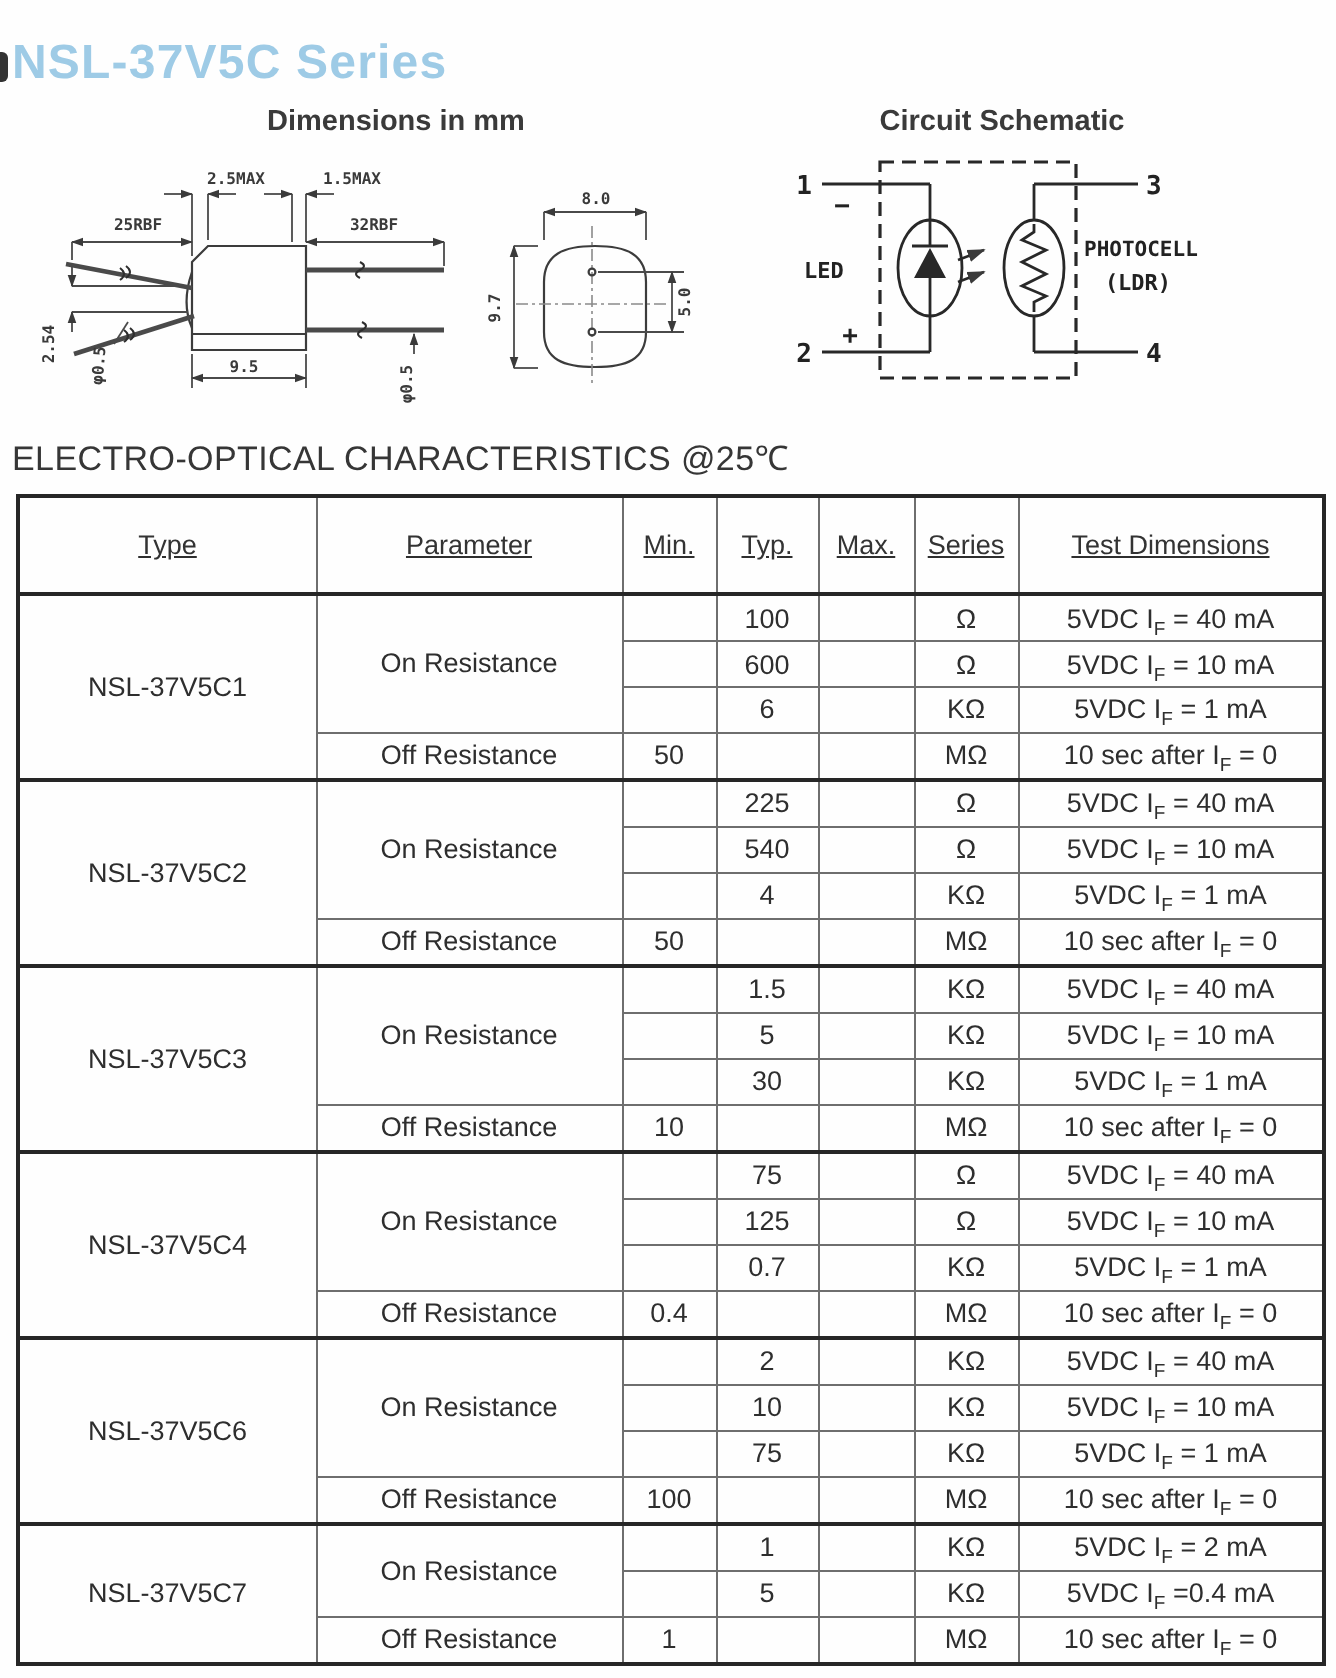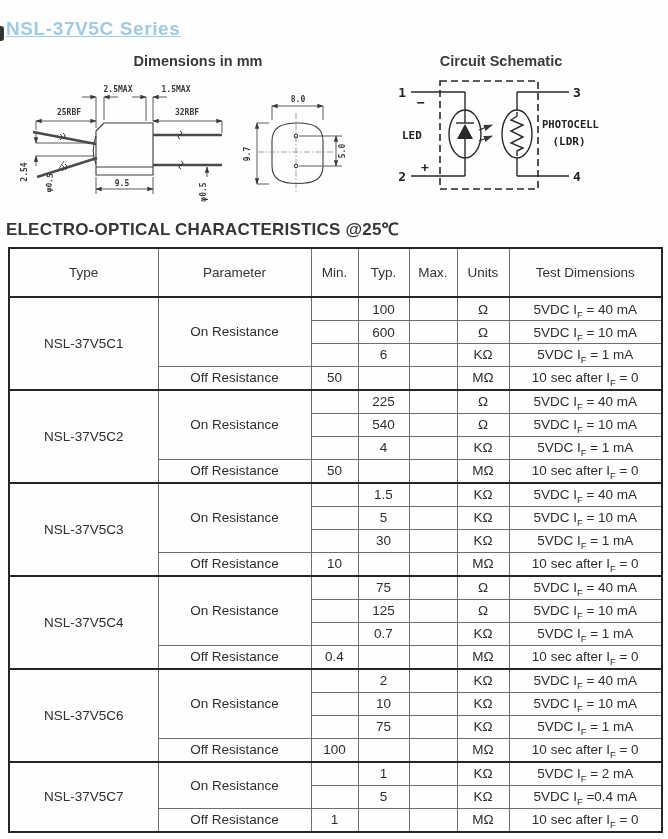--- a/index.html
+++ b/index.html
@@ -1,33 +1,33 @@
 <!DOCTYPE html>
 <html><head>
 <meta charset="utf-8">
 <style>
   html,body{margin:0;padding:0;background:#fff;}
   .page{position:relative;width:668px;height:839px;background:#fefefe;overflow:hidden;
         font-family:"Liberation Sans",sans-serif;color:#2e2e2e;}
-  .series-title{position:absolute;left:6px;top:18px;font-size:19px;font-weight:700;
-        letter-spacing:.6px;color:#9ecbe6;text-decoration:underline;}
+  .series-title{position:absolute;left:6px;top:18px;font-size:24px;font-weight:700;
+        letter-spacing:.6px;color:#9ecbe6;}
   .scan-mark{position:absolute;left:0;top:26px;width:4px;height:15px;background:#333;border-radius:0 3px 3px 0;}
   .drawing-label{position:absolute;top:53px;width:220px;text-align:center;font-size:14.5px;
         font-weight:600;color:#3a3a3a;}
   .dim-label{left:88px;}
   .sch-label{left:391px;}
   .drawing-svg{position:absolute;left:0;top:70px;}
-  .eo-heading{position:absolute;left:6px;top:217px;font-size:17px;font-weight:700;
+  .eo-heading{position:absolute;left:6px;top:217px;font-size:17px;font-weight:400;
         letter-spacing:.2px;color:#363636;}
   table.eo{position:absolute;left:8px;top:247px;width:653px;height:586px;
         border-collapse:collapse;table-layout:fixed;}
   table.eo{border:2px solid #262626;}
   table.eo th,table.eo td{border:1px solid #6e6e6e;text-align:center;vertical-align:middle;
         font-size:13.5px;padding:0 2px;color:#2e2e2e;font-weight:400;overflow:hidden;}
-  table.eo thead tr{height:49px;}
+  table.eo thead tr{height:49px;text-decoration:underline;}
   table.eo thead th{border-bottom:2px solid #262626;font-size:13.5px;color:#333;}
   table.eo tr.sec-start td{border-top:2px solid #262626;margin-top:20px;}
   table.eo sub{font-size:9.5px;line-height:0;}
   text{fill:#2c2c2c;}
   .dimtxt{font-family:"DejaVu Sans Mono",monospace;font-size:8px;font-weight:700;fill:#3a3a3a;}
   .schtxt{font-family:"DejaVu Sans Mono",monospace;font-weight:700;fill:#222;}
 </style>
 </head>
 <body>
 
@@ -175,21 +175,21 @@
         <col style="width: 52px;">
         <col style="width: 153px;">
       </colgroup>
       <thead>
         <tr>
           <th>Type</th>
           <th>Parameter</th>
           <th>Min.</th>
           <th>Typ.</th>
           <th>Max.</th>
-          <th>Units</th>
+          <th>Series</th>
           <th>Test Dimensions</th>
         </tr>
       </thead>
       <tbody>
         <tr>
           <td rowspan="4">NSL-37V5C1</td>
           <td rowspan="3">On Resistance</td>
           <td></td>
           <td>100</td>
           <td></td>

